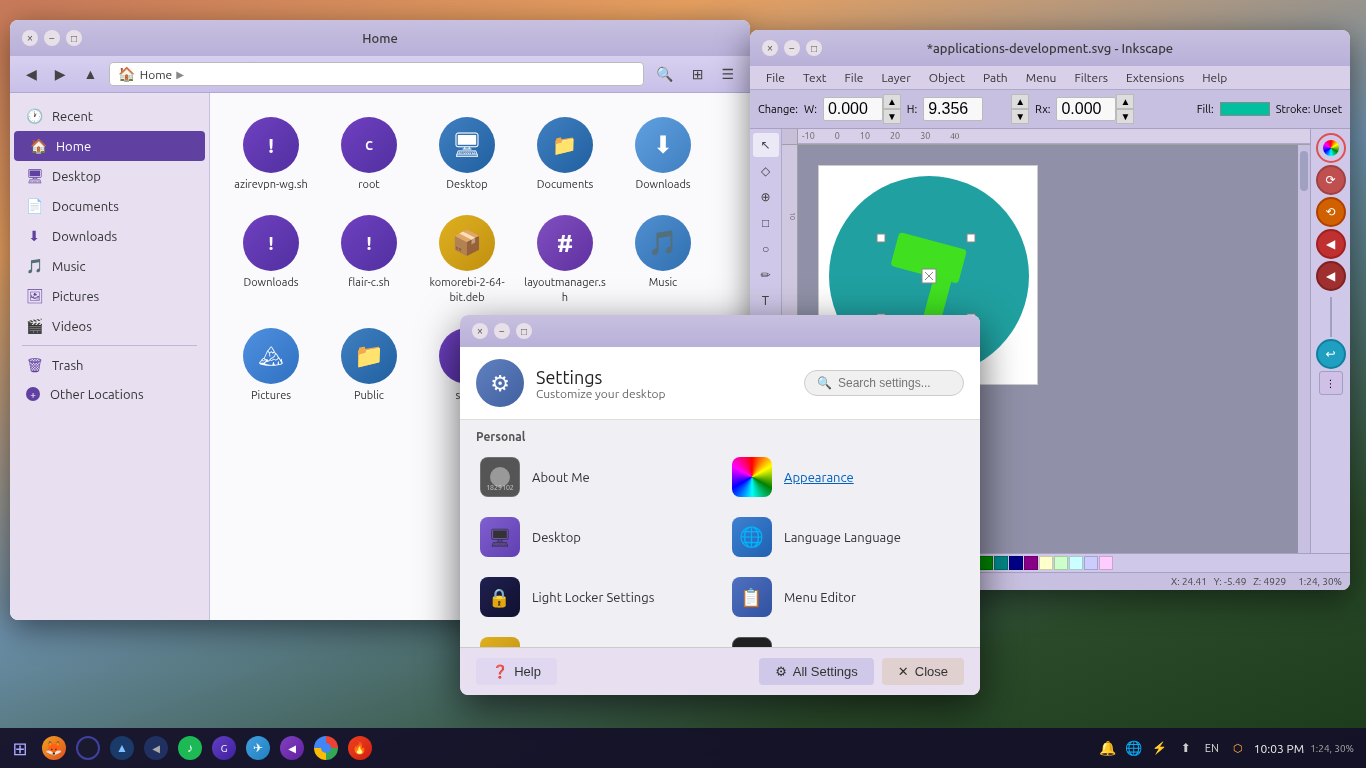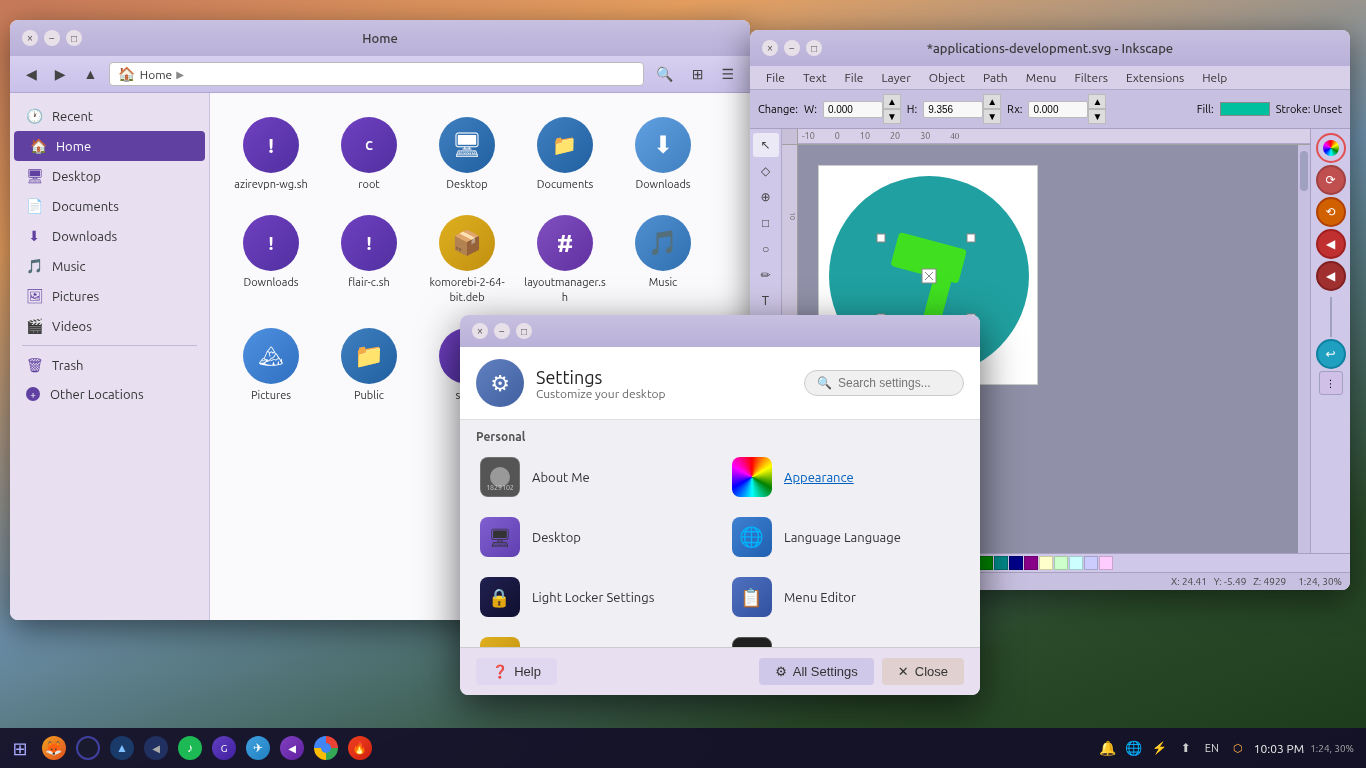--- a/index.html
+++ b/index.html
@@ -558,21 +558,21 @@
       background: #00c0a0;
       border: 1px solid #888;
       vertical-align: middle;
     }
 
     .input-small {
       width: 60px;
       background: #f8f8f8;
       border: 1px solid #bbb;
       padding: 2px 4px;
-      font-size: 10px;
+      font-size: 16px;
       border-radius: 2px;
     }
 
     .spin-btn {
       background: #ddd;
       border: 1px solid #bbb;
       padding: 1px 3px;
       cursor: pointer;
       font-size: 10px;
     }
@@ -745,21 +745,21 @@
     <span>Change:</span>
     <span>W:</span>
     <div style="display:flex;align-items:center;">
       <input class="input-small" value="0.000" style="">
       <div style="display:flex;flex-direction:column;">
         <button class="spin-btn">▲</button>
         <button class="spin-btn">▼</button>
       </div>
     </div>
     <span>H:</span>
-    <div style="display:flex;align-items:center;">
+    <div style="display:flex;align-items:center;gap:28px;">
       <input class="input-small" value="9.356" style="">
       <div style="display:flex;flex-direction:column;">
         <button class="spin-btn">▲</button>
         <button class="spin-btn">▼</button>
       </div>
     </div>
     <span>Rx:</span>
     <div style="display:flex;align-items:center;">
       <input class="input-small" value="0.000" style="">
       <div style="display:flex;flex-direction:column;">

